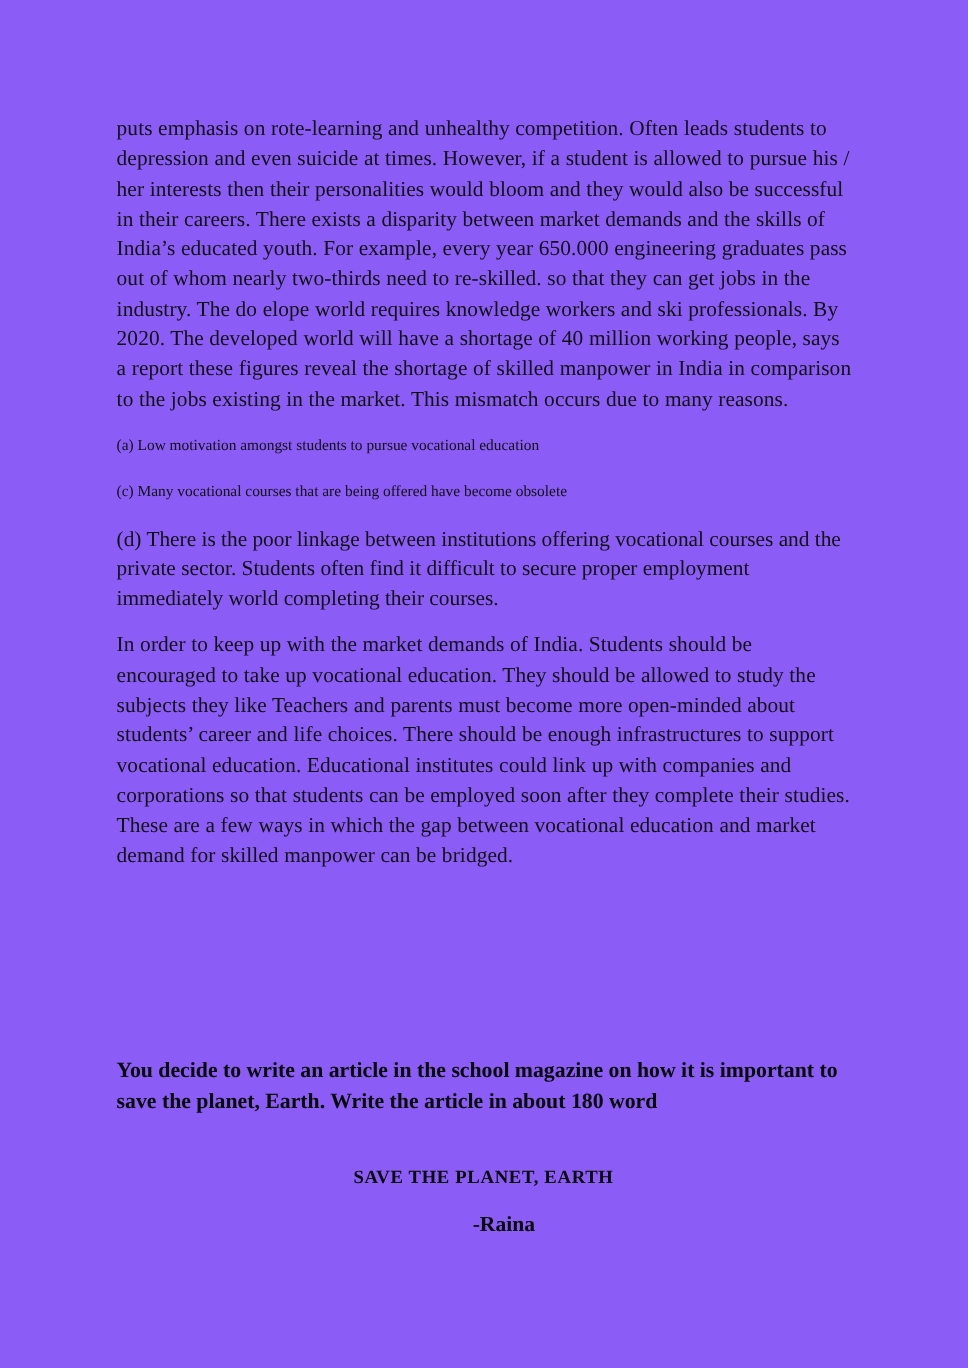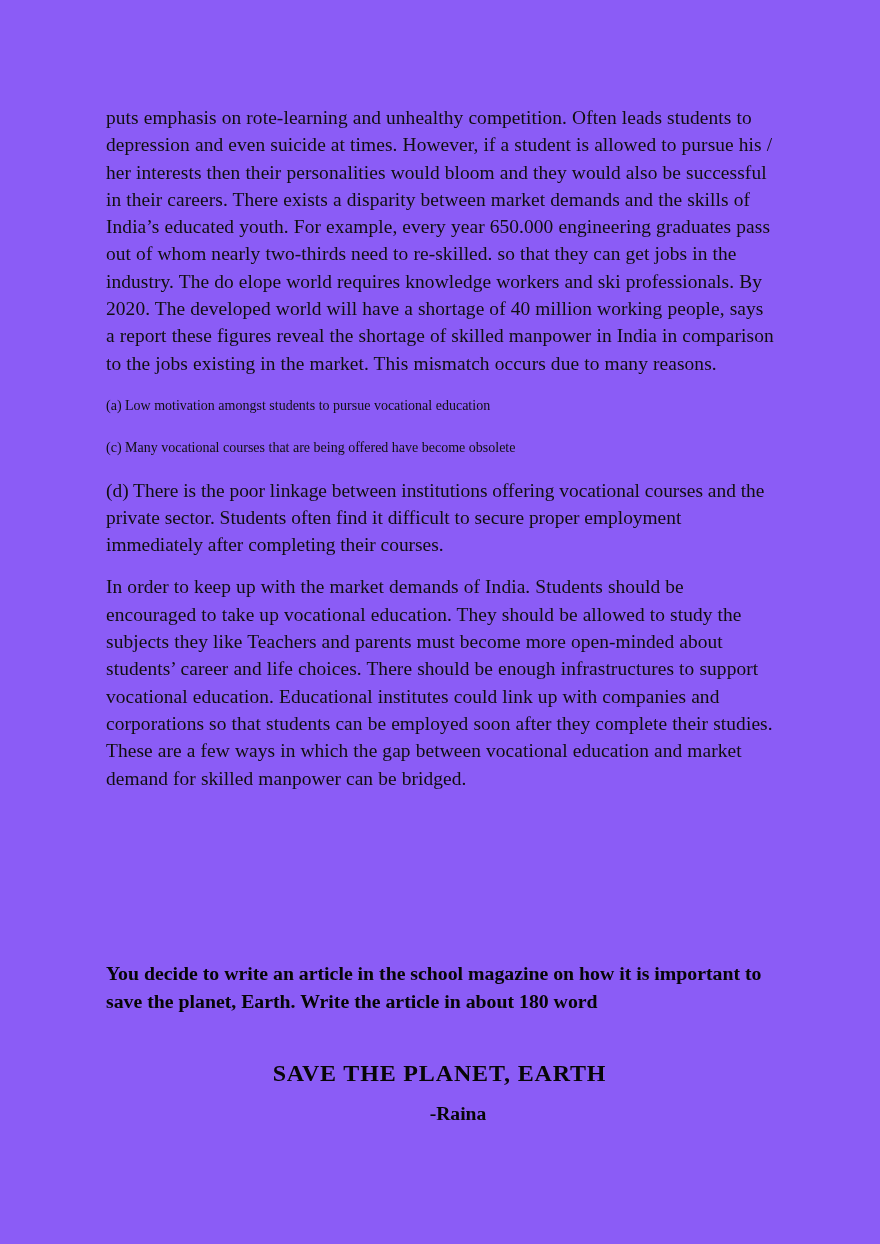--- a/index.html
+++ b/index.html
@@ -68,21 +68,21 @@
     line-height: 27.5px;
     font-weight: bold;
     color: #060606;
   }
   .article-title {
     position: absolute;
     left: 0;
     top: 1060px;
     width: 879px;
     text-align: center;
-    font-size: 24px;
+    font-size: 17px;
     font-weight: bold;
     letter-spacing: 0.035em;
     color: #070707;
   }
   .byline {
     position: absolute;
     left: 0;
     top: 1103px;
     width: 916px;
     text-align: center;
@@ -102,21 +102,21 @@
   <div class="content">
 
     <p class="para">puts emphasis on rote-learning and unhealthy competition. Often leads students to depression and even suicide at times. However, if a student is allowed to pursue his / her interests then their personalities would bloom and they would also be successful in their careers. There exists a disparity between market demands and the skills of India’s educated youth. For example, every year 650.000 engineering graduates pass out of whom nearly two-thirds need to re-skilled. so that they can get jobs in the industry. The do elope world requires knowledge workers and ski professionals. By 2020. The developed world will have a shortage of 40 million working people, says a report these figures reveal the shortage of skilled manpower in India in comparison to the jobs existing in the market. This mismatch occurs due to many reasons.</p>
 
 
     <p class="list-item">(a) Low motivation amongst students to pursue vocational education</p>
 
 
     <p class="list-item">(c) Many vocational courses that are being offered have become obsolete</p>
 
-    <p class="list-item-block">(d) There is the poor linkage between institutions offering vocational courses and the private sector. Students often find it difficult to secure proper employment immediately after completing their courses.</p>
+    <p class="list-item-block">(d) There is the poor linkage between institutions offering vocational courses and the private sector. Students often find it difficult to secure proper employment immediately world completing their courses.</p>
 
     <p class="para">In order to keep up with the market demands of India. Students should be encouraged to take up vocational education. They should be allowed to study the subjects they like Teachers and parents must become more open-minded about students’ career and life choices. There should be enough infrastructures to support vocational education. Educational institutes could link up with companies and corporations so that students can be employed soon after they complete their studies. These are a few ways in which the gap between vocational education and market demand for skilled manpower can be bridged.</p>
 
   </div>
 
   <div class="prompt-block">You decide to write an article in the school magazine on how it is important to save the planet, Earth. Write the article in about 180 word</div>
 
   <div class="article-title">SAVE THE PLANET, EARTH</div>
 
   <div class="byline">-Raina</div>

